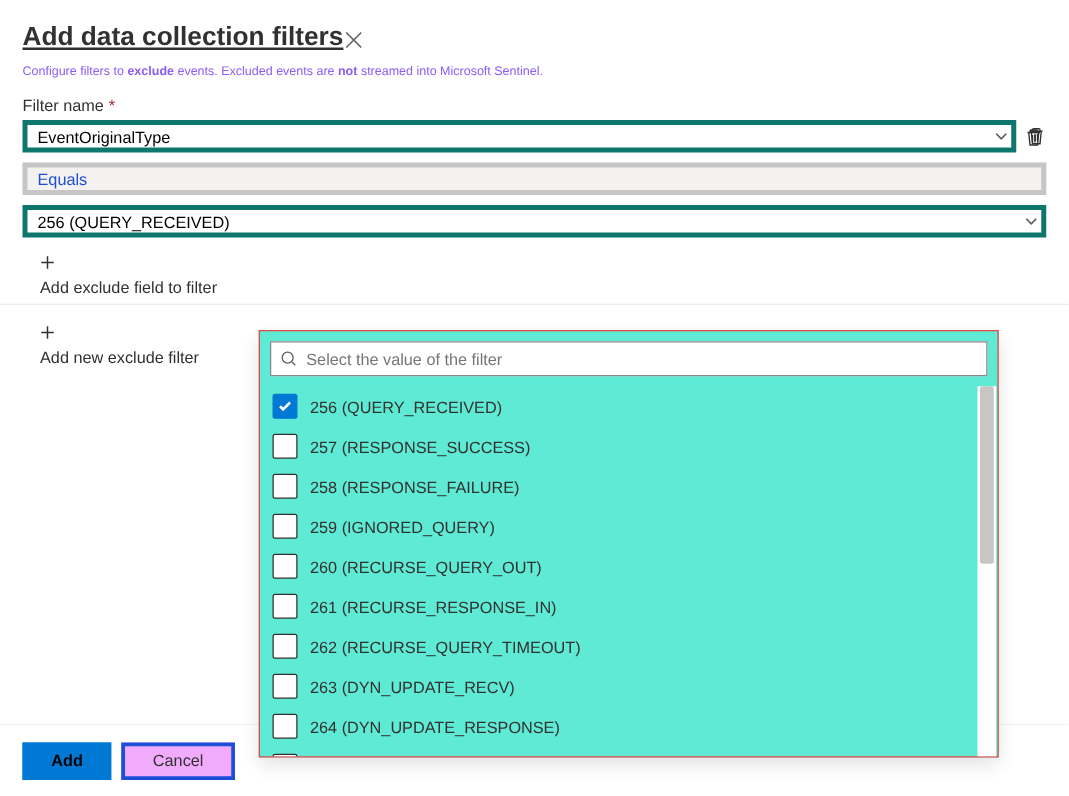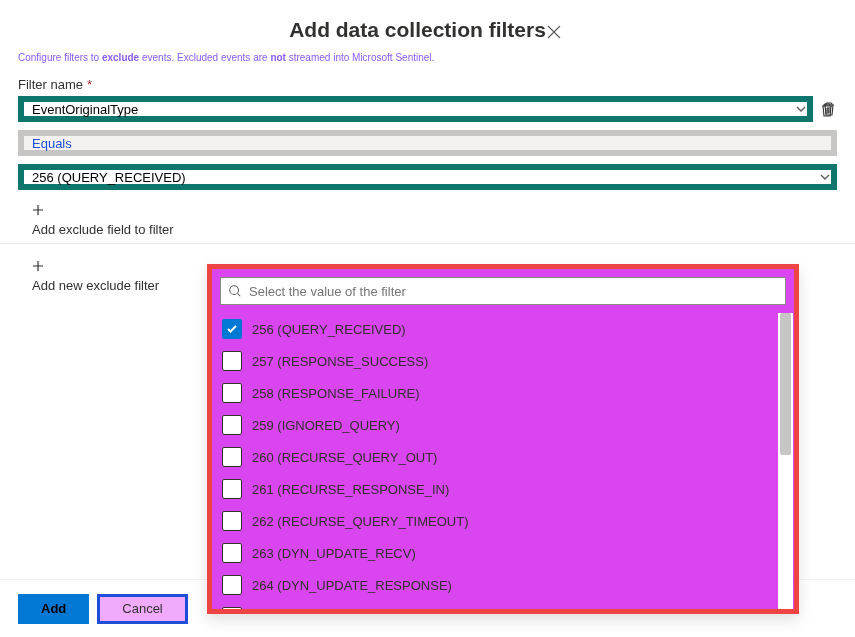--- a/index.html
+++ b/index.html
@@ -1,40 +1,40 @@
 <!DOCTYPE html>
 <html><head>
   <meta charset="utf-8">
   <style>
     * { box-sizing: border-box; margin: 0; padding: 0; }
     html, body { width: 855px; height: 637px; font-family: "Segoe UI", Arial, sans-serif; font-size: 13px; color: #323130; background: #fff; overflow: hidden; }
     .panel { position: relative; width: 100%; height: 100%; }
-    .header { display: flex; justify-content: center; align-items: flex-start; padding: 18px 22px 10px 18px; }
+    .header { display: flex; justify-content: flex-start; align-items: flex-start; padding: 18px 22px 10px 18px; text-decoration: underline; }
     .title { font-size: 21px; font-weight: 600; color: #323130; }
     .close-icon { width: 16px; height: 16px; color: #605e5c; cursor: pointer; margin-top: 6px; }
     .description { padding: 0 18px 14px 18px; font-size: 10px; color: #8b5cf6; }
     .description b { font-weight: 700; }
     .field-label { padding: 0 32px 4px 18px; font-size: 13px; color: #323130; display: flex; align-items: center; gap: 4px; }
     .field-label .req { color: #a4262c; }
     .row { display: flex; align-items: center; padding: 0 18px 8px 18px; gap: 8px; }
     .input-wrap { flex: 1; position: relative; }
     .text-input { width: 100%; height: 26px; border: 1px solid #8e3aa3; padding: 3px 24px 3px 8px; font-size: 13px; font-family: inherit; outline: none; }
     .text-input.valid { border-color: #8e3aa3; }
     .check-icon { position: absolute; right: 6px; top: 50%; transform: translateY(-50%); width: 14px; height: 14px; color: #107c10; }
-    .select { width: 100%; height: 26px; border: 6px solid #0f766e; background: #fff; padding: 3px 24px 3px 8px; font-size: 13px; font-family: inherit; cursor: pointer; text-align: left; display:flex; align-items:center; }
+    .select { width: 100%; height: 26px; border: 4px solid #0f766e; background: #fff; padding: 3px 24px 3px 8px; font-size: 13px; font-family: inherit; cursor: pointer; text-align: left; display:flex; align-items:center; }
     .select.disabled { background: #f3f2f1; border-color: #c8c6c4; color: #1d4ed8; cursor: default; }
     .chev { position: absolute; right: 6px; top: 50%; transform: translateY(-50%); width: 12px; height: 12px; color: #605e5c; pointer-events: none;}
     .trash { width: 16px; height: 16px; color: #323130; cursor: pointer; }
     .trash-outer { position: absolute; right: 20px; top: 102px; }
     .link-row { display: flex; align-items: flex-start; padding: 6px 32px; gap: 6px; cursor: pointer; flex-direction: column; }
     .plus { width: 12px; height: 12px; color: #323130; }
     .link-row span.txt { font-size: 13px; color: #323130; }
     .divider { border-top: 1px solid #edebe9; margin-bottom: 10px; }
 
-    .dropdown-popup { position: absolute; left: 207px; top: 264px; width: 592px; background: #d946ef; border: 5px solid #ef4444; box-shadow: 0 6px 14px rgba(0,0,0,0.12); z-index: 10; }
+    .dropdown-popup { position: absolute; left: 207px; top: 264px; width: 592px; background: #5eead4; border: 1px solid #ef4444; box-shadow: 0 6px 14px rgba(0,0,0,0.12); z-index: 10; }
     .dd-search-wrap { padding: 8px; }
     .dd-search { width: 100%; height: 28px; border: 1px solid #8a8886; padding: 3px 8px 3px 28px; font-size: 13px; font-family: inherit; outline: none; }
     .dd-search-wrap { position: relative; }
     .dd-search-icon { position: absolute; left: 16px; top: 50%; transform: translateY(-50%); width: 14px; height: 14px; color: #605e5c; }
     .dd-list-wrap { position: relative; }
     .dd-list { max-height: 296px; overflow-y: hidden; padding: 0 8px 8px 8px; }
     .dd-item { display: flex; align-items: center; gap: 10px; height: 32px; cursor: pointer; padding-left: 2px; }
     .checkbox { width: 20px; height: 20px; border: 1px solid #323130; border-radius: 2px; display: flex; align-items: center; justify-content: center; background: #fff; flex-shrink: 0;}
     .checkbox.checked { background: #0078d4; border-color: #0078d4; }
     .checkbox.checked svg { width: 12px; height: 12px; color: #fff; display:block;}

